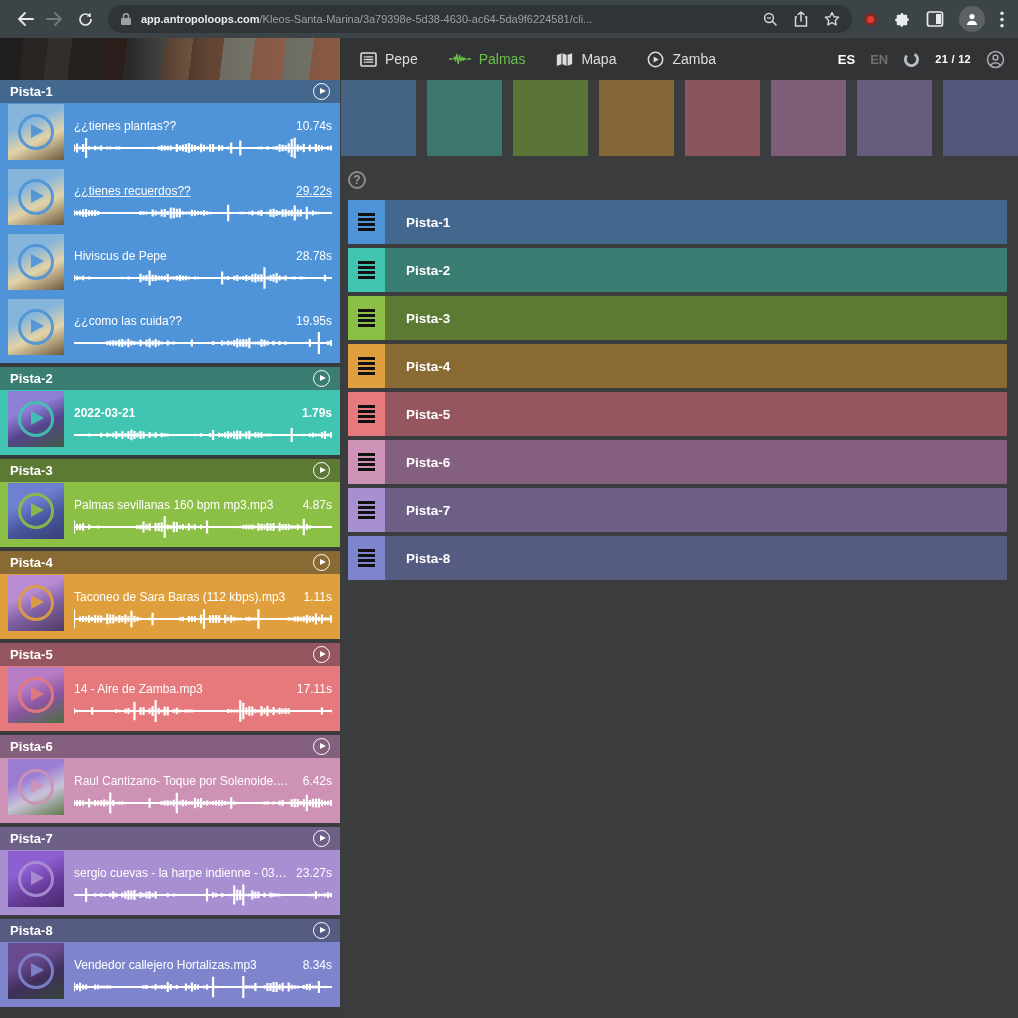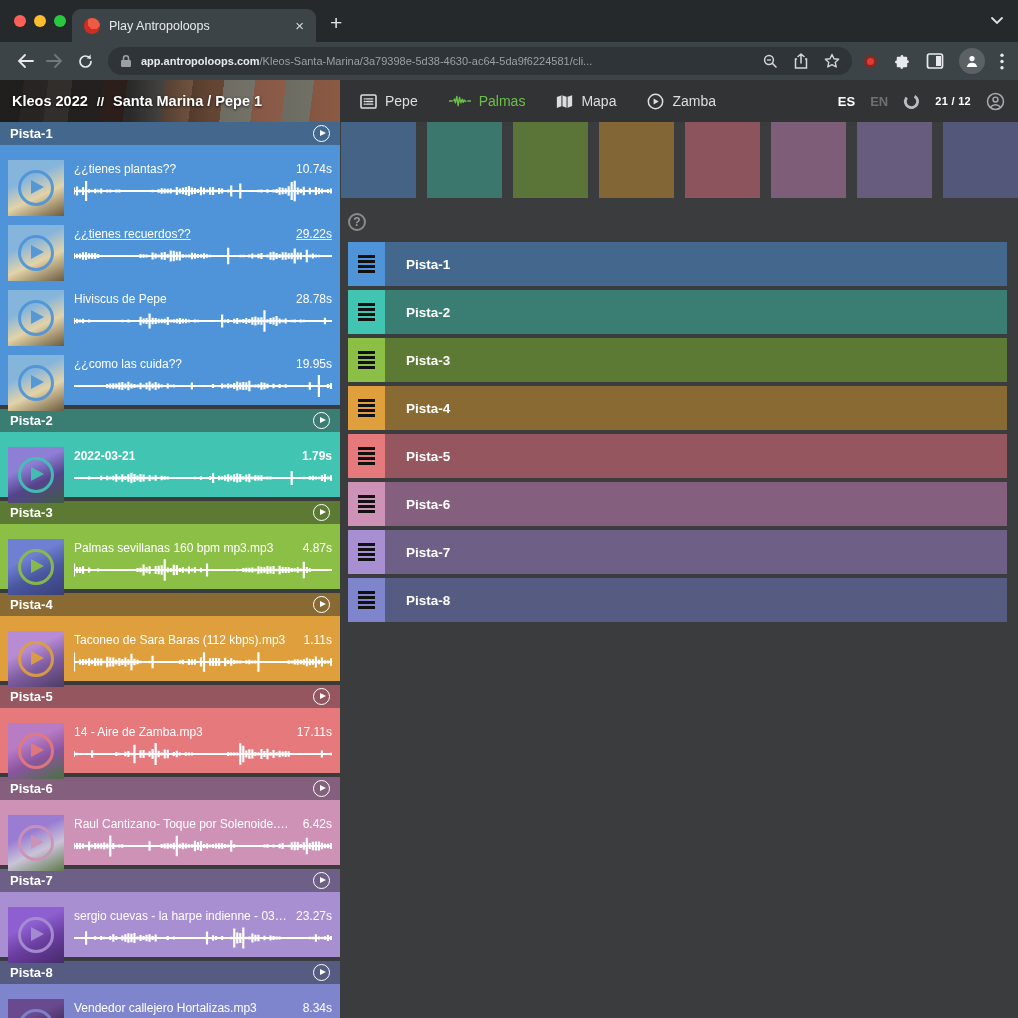--- a/index.html
+++ b/index.html
@@ -72,21 +72,21 @@
   .content{flex:1;display:flex;min-height:0}
 
   
   .sidebar{width:340px;flex:none;background:var(--page);overflow:hidden}
   .track-section{margin-bottom:4px}
   .track-header{height:23px;display:flex;align-items:center;justify-content:space-between;
                 padding:0 10px;color:#fff;font-size:13px;font-weight:bold}
   .play-mini{width:17px;height:17px;border:1.6px solid #fff;border-radius:50%;position:relative;flex:none}
   .play-mini::after{content:"";position:absolute;left:5.5px;top:4px;border-left:6px solid #fff;
                     border-top:3.5px solid transparent;border-bottom:3.5px solid transparent}
-  .clip{height:65px;display:flex;align-items:flex-start;padding:15px 8px;gap:10px}
+  .clip{height:65px;display:flex;align-items:flex-end;padding:8px 8px;gap:10px}
   .thumb{width:56px;height:56px;flex:none;position:relative}
   .thumb .overlay{position:absolute;inset:0;display:flex;align-items:center;justify-content:center}
   .pcirc{width:36px;height:36px;border-radius:50%;border-style:solid;border-width:3.5px;
          position:relative;opacity:.92}
   .pcirc::after{content:"";position:absolute;left:10px;top:7px;border-left:13px solid;
                 border-left-color:inherit;border-top:7.5px solid transparent;
                 border-bottom:7.5px solid transparent}
   .clip-body{flex:1;min-width:0;display:flex;flex-direction:column;gap:3px;padding-top:2px}
   .clip-top{display:flex;justify-content:space-between;gap:8px;color:#fff;font-size:12px}
   .clip-name{white-space:nowrap;overflow:hidden;text-overflow:ellipsis}
@@ -109,38 +109,20 @@
   .row-label{display:flex;align-items:center;padding-left:21px;color:#fff;
              font-weight:bold;font-size:13.5px}
 
   .ic{display:block}
 </style>
 </head>
 <body>
 
 <div class="window">
 
-  <div class="titlebar">
-    <div class="lights">
-      <span class="light red"></span>
-      <span class="light yellow"></span>
-      <span class="light green"></span>
-    </div>
-    <div class="tab">
-      <span class="favicon"></span>
-      <span class="tab-title">Play Antropoloops</span>
-      <span class="tab-close">×</span>
-    </div>
-    <span class="newtab">+</span>
-    <span class="tab-chevron">
-      <svg class="ic" width="14" height="14" viewBox="0 0 14 14">
-          <path d="M2 5l5 5 5-5" stroke="#dfe1e5" stroke-width="1.8" fill="none" stroke-linecap="round"></path>
-        </svg>
-    </span>
-  </div>
 
   <div class="toolbar">
     <span class="tb-ic">
       <svg class="ic" width="18" height="16" viewBox="0 0 18 16">
           <path d="M9 2L3 8l6 6M3 8h14" stroke="#e8eaed" stroke-width="1.8" fill="none" stroke-linecap="round"></path>
         </svg>
     </span>
     <span class="tb-ic">
       <svg class="ic" width="18" height="16" viewBox="0 0 18 16">
           <path d="M9 2l6 6-6 6M15 8H1" stroke="#73787c" stroke-width="1.8" fill="none" stroke-linecap="round"></path>
@@ -205,25 +187,20 @@
             <circle cx="2" cy="2.2" r="1.7" fill="#e8eaed"></circle>
             <circle cx="2" cy="8.5" r="1.7" fill="#e8eaed"></circle>
             <circle cx="2" cy="14.8" r="1.7" fill="#e8eaed"></circle>
           </svg>
       </span>
     </div>
   </div>
 
   <div class="appheader">
     <div class="banner"></div>
-    <div class="crumb">
-      <span>Kleos 2022</span>
-      <span class="sep">//</span>
-      <span>Santa Marina / Pepe 1</span>
-    </div>
     <nav class="appnav">
       <span class="navitem">
         <svg class="ic" width="17" height="15" viewBox="0 0 18 16">
             <rect x="1" y="1" width="16" height="14" rx="1.5" stroke="#dedede" stroke-width="1.7" fill="none"></rect>
             <path d="M4.5 5.2h1M7 5.2h6.5M4.5 8h1M7 8h6.5M4.5 10.8h1M7 10.8h6.5" stroke="#dedede" stroke-width="1.5" stroke-linecap="round"></path>
           </svg>
         <span>Pepe</span>
       </span>
       <span class="navitem active">
         <svg class="ic" width="22" height="14" viewBox="0 0 24 14">

